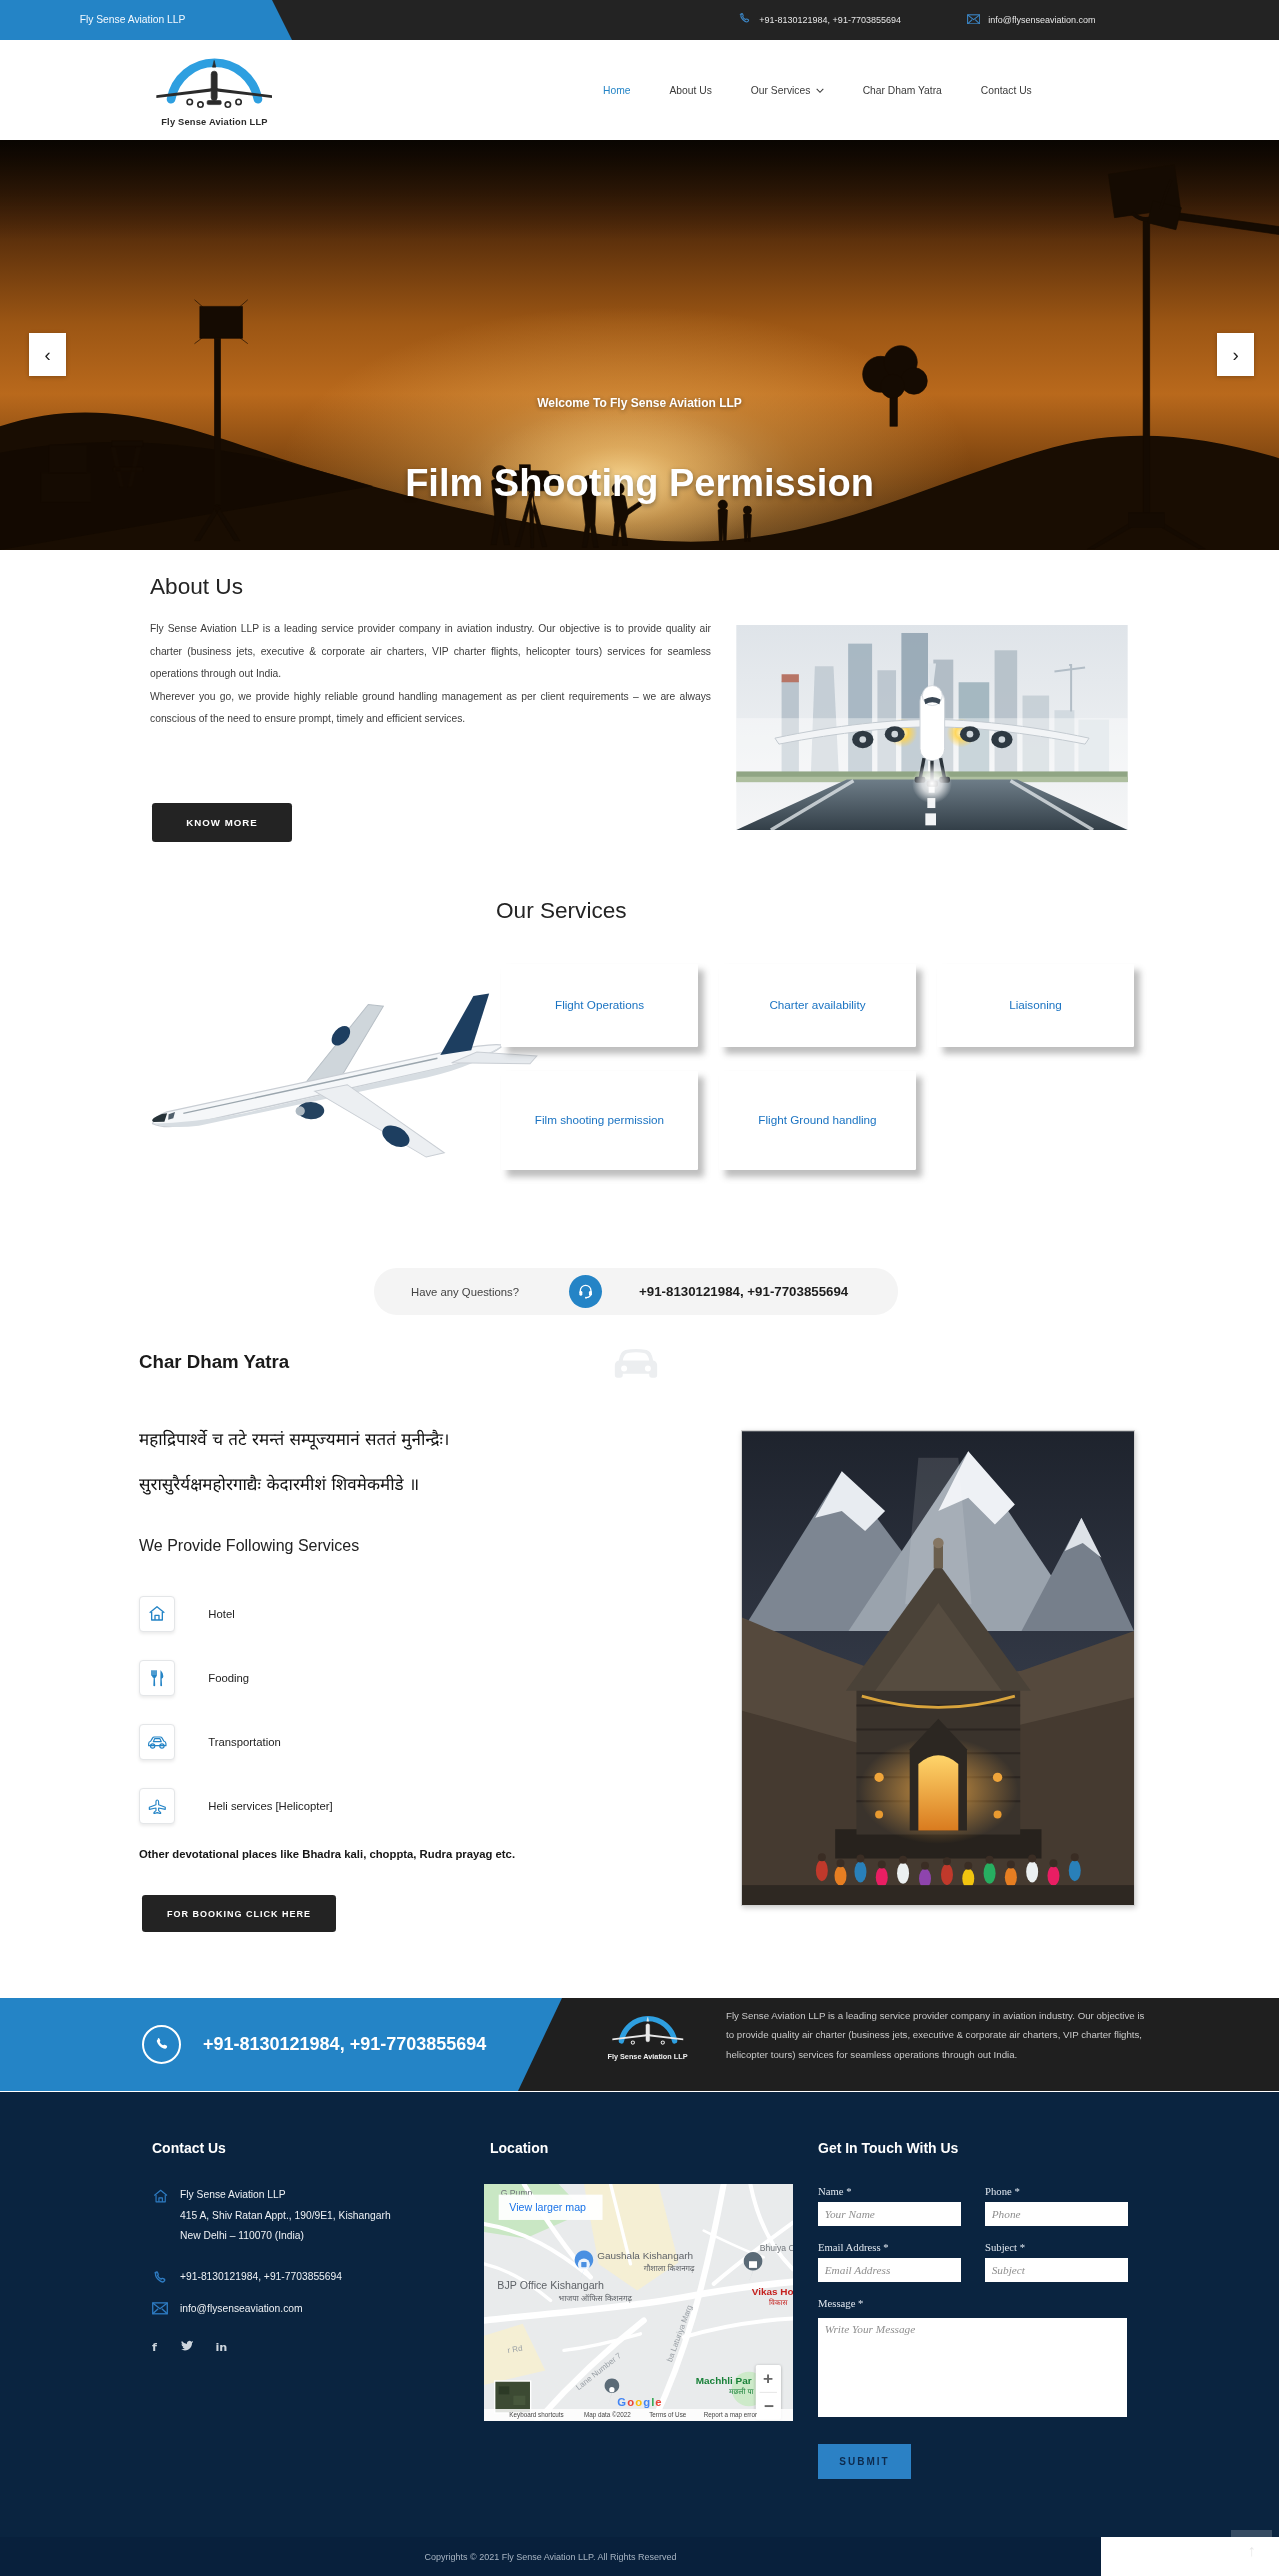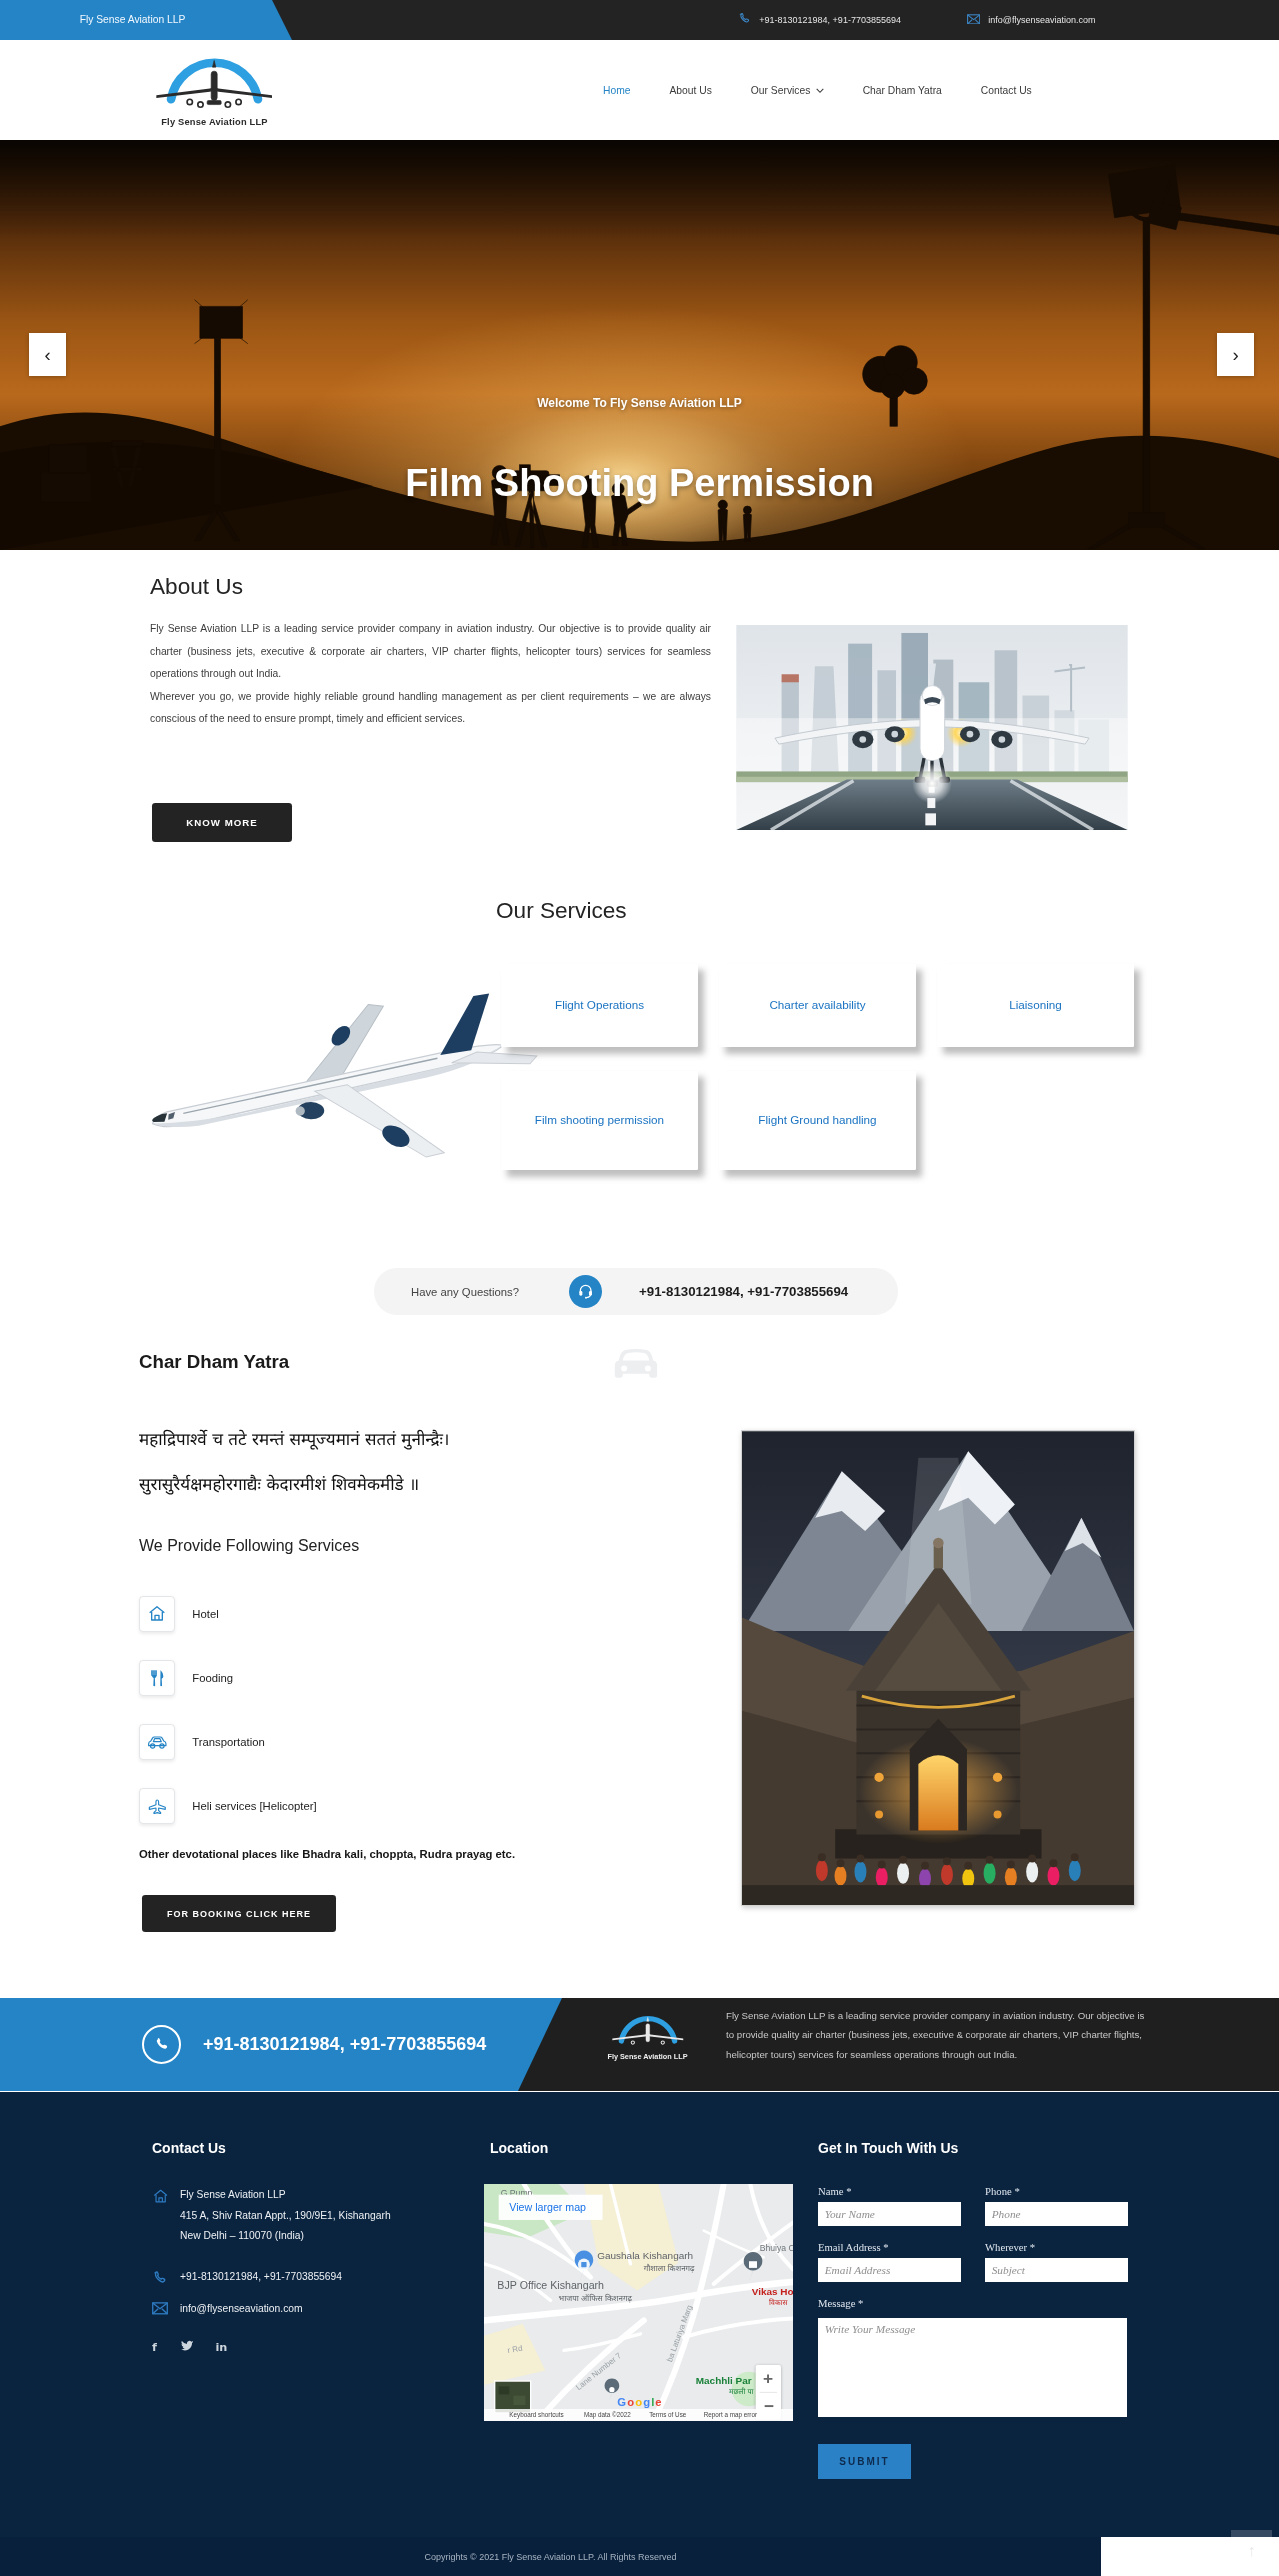--- a/index.html
+++ b/index.html
@@ -65,21 +65,21 @@
   
   .chardham-heading { position:absolute; left:139px; top:1351px; font-size:18.7px; font-weight:bold; color:#1b1b1b; }
   .car-watermark { position:absolute; left:612px; top:1342px; }
   .shloka { position:absolute; left:139px; font-size:17px; color:#101010; font-family:"DejaVu Sans", sans-serif; }
   .shloka.l1 { top:1427px; }
   .shloka.l2 { top:1472px; }
   .provide-heading { position:absolute; left:139px; top:1537px; font-size:16px; font-weight:500; color:#222; }
   .svc-row { position:absolute; left:139px; height:36px; display:flex; align-items:center; gap:17.3px; }
   .svc-iconbox { width:36px; height:36px; background:#ffffff; border:0.7px solid #e4e6e8; border-radius:4px;
     box-shadow:0 1.3px 3.3px rgba(0,0,0,.08); display:flex; align-items:center; justify-content:center; }
-  .svc-label { font-size:11.3px; color:#222; }
+  .svc-label { font-size:11.3px; color:#222;margin-left:16px; }
   .devotional-note { position:absolute; left:139px; top:1848px; font-size:11.3px; font-weight:bold; color:#161616; }
   .booking-btn { left:142px; top:1895px; width:194px; height:37px; font-size:9px; }
   .temple-image { position:absolute; left:741px; top:1430px; width:394px; height:476px; border:0.7px solid #d2d2d2;
     box-shadow:1.3px 2px 5.3px rgba(0,0,0,.2); overflow:hidden; }
 
   
   .cta-band { position:absolute; left:0; top:1998px; width:1279px; height:93px; background:#1f1f1f; }
   .cta-blue { position:absolute; inset:0; background:#2484c6; clip-path:polygon(0 0, 562px 0, 518px 100%, 0 100%); }
   .cta-phone-circle { position:absolute; left:142px; top:27px; width:39px; height:39px; border:2px solid #ffffff;
     border-radius:50%; display:flex; align-items:center; justify-content:center; }
@@ -674,21 +674,21 @@
     </div>
     <div class="form-col" style="left:985px; top:93px;">
       <div class="f-label">Phone *</div>
       <input class="f-input" type="text" placeholder="Phone" style="">
     </div>
     <div class="form-col" style="left:818px; top:149px;">
       <div class="f-label">Email Address *</div>
       <input class="f-input" type="text" placeholder="Email Address" style="">
     </div>
     <div class="form-col" style="left:985px; top:149px;">
-      <div class="f-label">Wherever *</div>
+      <div class="f-label">Subject *</div>
       <input class="f-input" type="text" placeholder="Subject" style="">
     </div>
     <div class="form-col" style="left:818px; top:205px;">
       <div class="f-label">Message *</div>
     </div>
     <textarea class="f-area" placeholder="Write Your Message" style=""></textarea>
     <button class="submit-btn">SUBMIT</button>
   </div>
 
   <div class="bottombar">

